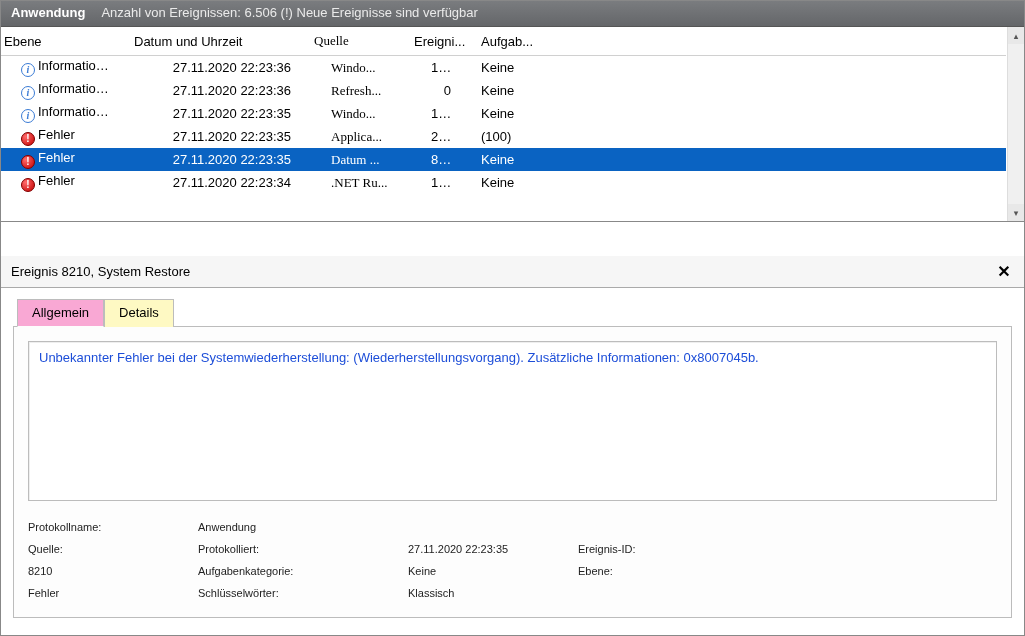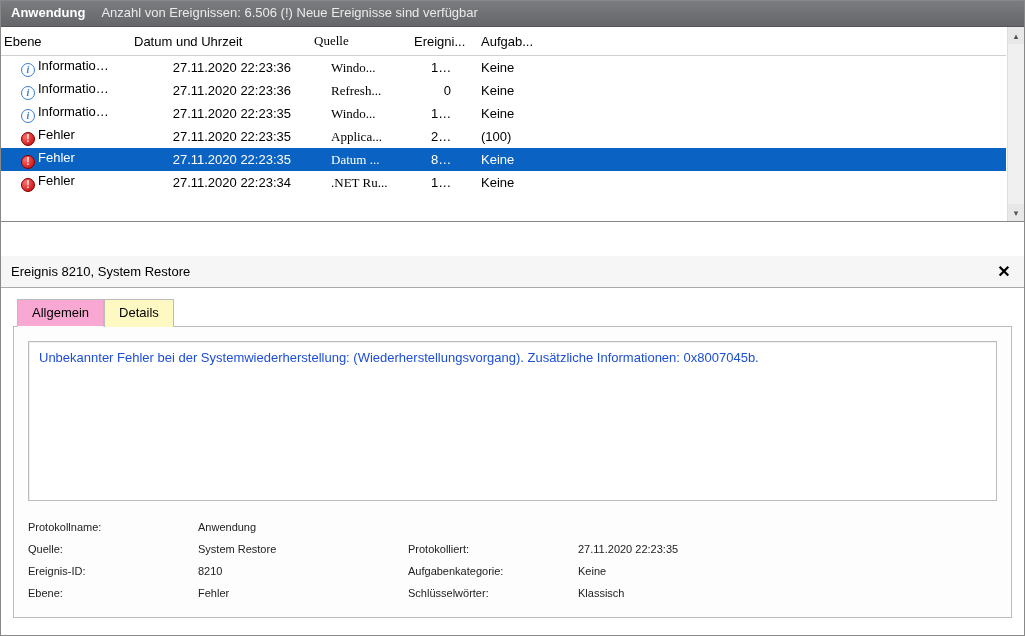--- a/index.html
+++ b/index.html
@@ -250,21 +250,20 @@
 
 <div class="tab-panel">
   <div class="desc-box">Unbekannter Fehler bei der Systemwiederherstellung: (Wiederherstellungsvorgang). Zusätzliche Informationen: 0x8007045b.</div>
   <div class="props">
     <div class="k">Protokollname:</div>
     <div class="v">Anwendung</div>
     <div class="k"></div>
     <div class="v"></div>
 
     <div class="k">Quelle:</div>
-    <div class="v">System Restore</div>
     <div class="k">Protokolliert:</div>
     <div class="v">27.11.2020 22:23:35</div>
 
     <div class="k">Ereignis-ID:</div>
     <div class="v">8210</div>
     <div class="k">Aufgabenkategorie:</div>
     <div class="v">Keine</div>
 
     <div class="k">Ebene:</div>
     <div class="v">Fehler</div>

